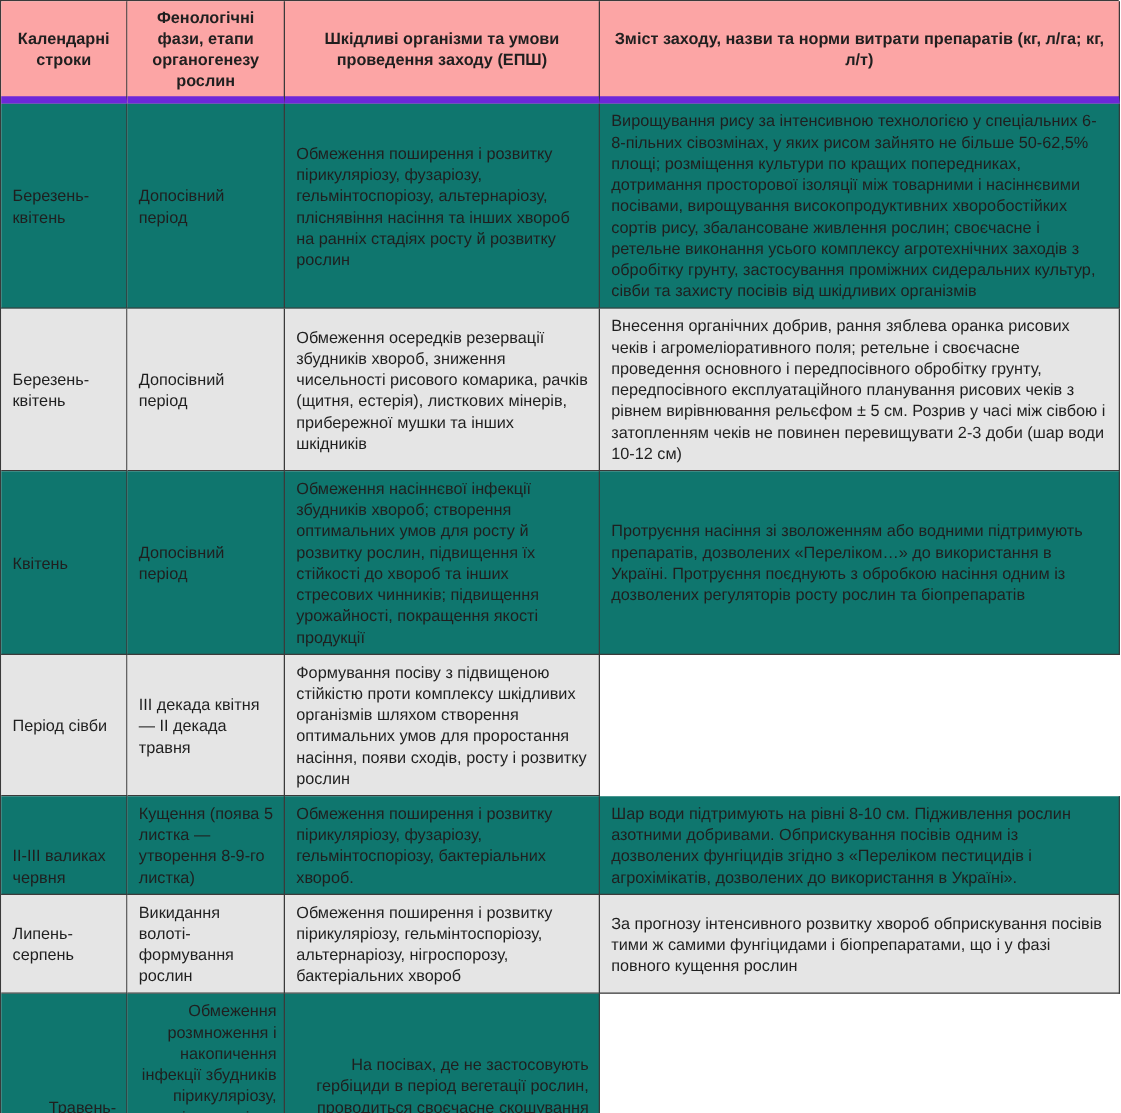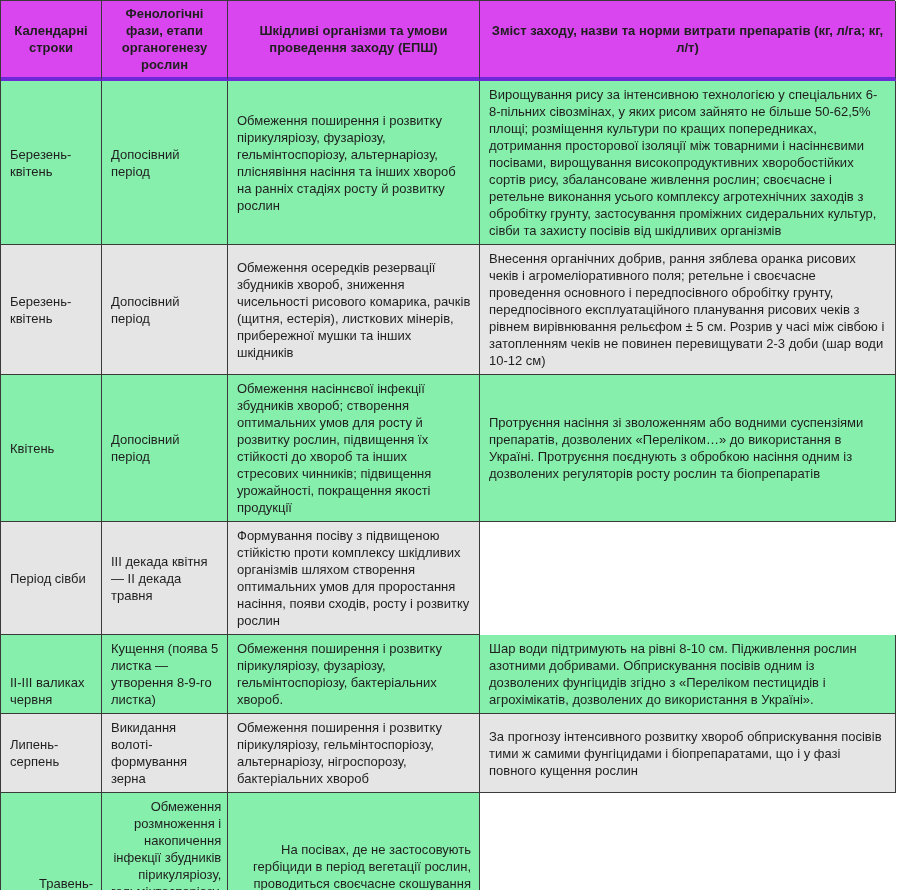--- a/index.html
+++ b/index.html
@@ -24,28 +24,28 @@
       border-bottom: 1px solid #3a3a3a;
       box-sizing: border-box;
       padding: 5px 8px 5px 9px;
       font-size: 13px;
       line-height: 17px;
       display: flex;
       align-items: center;
     }
     .cell .txt { display: block; }
     .row.gray .cell { background: #e5e5e5; }
-    .row.white .cell { background: #86efac; }
+    .row.white .cell { background: #0f766e; }
     .row.header .cell {
-      background: #d946ef;
+      background: #fca5a5;
       font-weight: bold;
       justify-content: flex-end;
       text-align: center;
       padding: 4px 6px;
-      border-bottom: 4px solid #6d28d9;
+      border-bottom: 6px solid #6d28d9;
     }
     
     .r0 .cell { min-height: 45px; }
     .r1 .cell { min-height: 162px; }
     .r2 .cell { min-height: 103px; }
     .r3 .cell { min-height: 121px; }
     .r4 .cell { min-height: 81px; }
     .r5 .cell { min-height: 73px; align-items: flex-end; }
     .r6 .cell { min-height: 73px; }
     .r7 .cell { min-height: 83px; text-align: right; }
@@ -105,21 +105,21 @@
     <div class="cell">
         <span class="txt">Квітень</span>
       </div>
     <div class="cell">
         <span class="txt">Допосівний період</span>
       </div>
     <div class="cell">
         <span class="txt">Обмеження насіннєвої інфекції збудників хвороб; створення оптимальних умов для росту й розвитку рослин, підвищення їх стійкості до хвороб та інших стресових чинників; підвищення урожайності, покращення якості продукції</span>
       </div>
     <div class="cell">
-        <span class="txt">Протруєння насіння зі зволоженням або водними суспензіями препаратів, дозволених «Переліком…» до використання в Україні. Протруєння поєднують з обробкою насіння одним із дозволених регуляторів росту рослин та біопрепаратів</span>
+        <span class="txt">Протруєння насіння зі зволоженням або водними підтримують препаратів, дозволених «Переліком…» до використання в Україні. Протруєння поєднують з обробкою насіння одним із дозволених регуляторів росту рослин та біопрепаратів</span>
       </div>
   </div>
 
   <div class="row gray r4">
     <div class="cell">
         <span class="txt">Період сівби</span>
       </div>
     <div class="cell">
         <span class="txt">ІІІ декада квітня — ІІ декада травня</span>
       </div>
@@ -141,21 +141,21 @@
     <div class="cell">
         <span class="txt">Шар води підтримують на рівні 8-10 см. Підживлення рослин азотними добривами. Обприскування посівів одним із дозволених фунгіцидів згідно з «Переліком пестицидів і агрохімікатів, дозволених до використання в Україні».</span>
       </div>
   </div>
 
   <div class="row gray r6">
     <div class="cell">
         <span class="txt">Липень-серпень</span>
       </div>
     <div class="cell">
-        <span class="txt">Викидання волоті-формування зерна</span>
+        <span class="txt">Викидання волоті-формування рослин</span>
       </div>
     <div class="cell">
         <span class="txt">Обмеження поширення і розвитку пірикуляріозу, гельмінтоспоріозу, альтернаріозу, нігроспорозу, бактеріальних хвороб</span>
       </div>
     <div class="cell">
         <span class="txt">За прогнозу інтенсивного розвитку хвороб обприскування посівів тими ж самими фунгіцидами і біопрепаратами, що і у фазі повного кущення рослин</span>
       </div>
   </div>
 
   <div class="row white r7">

